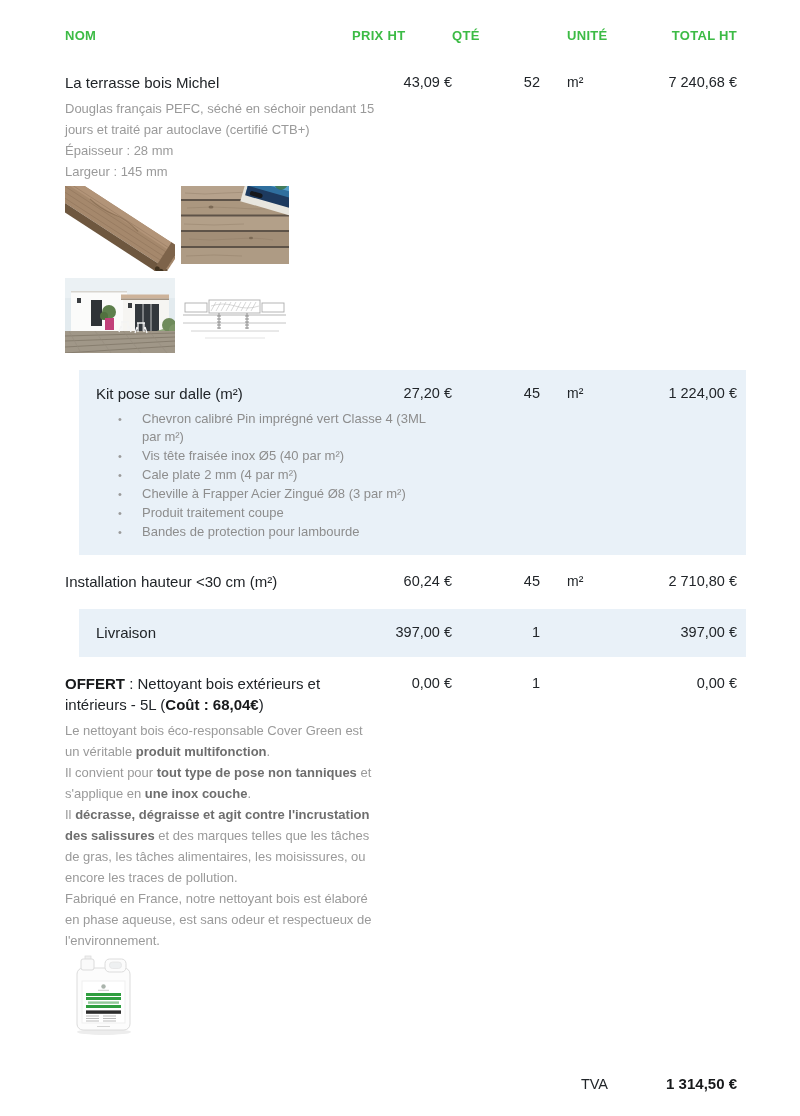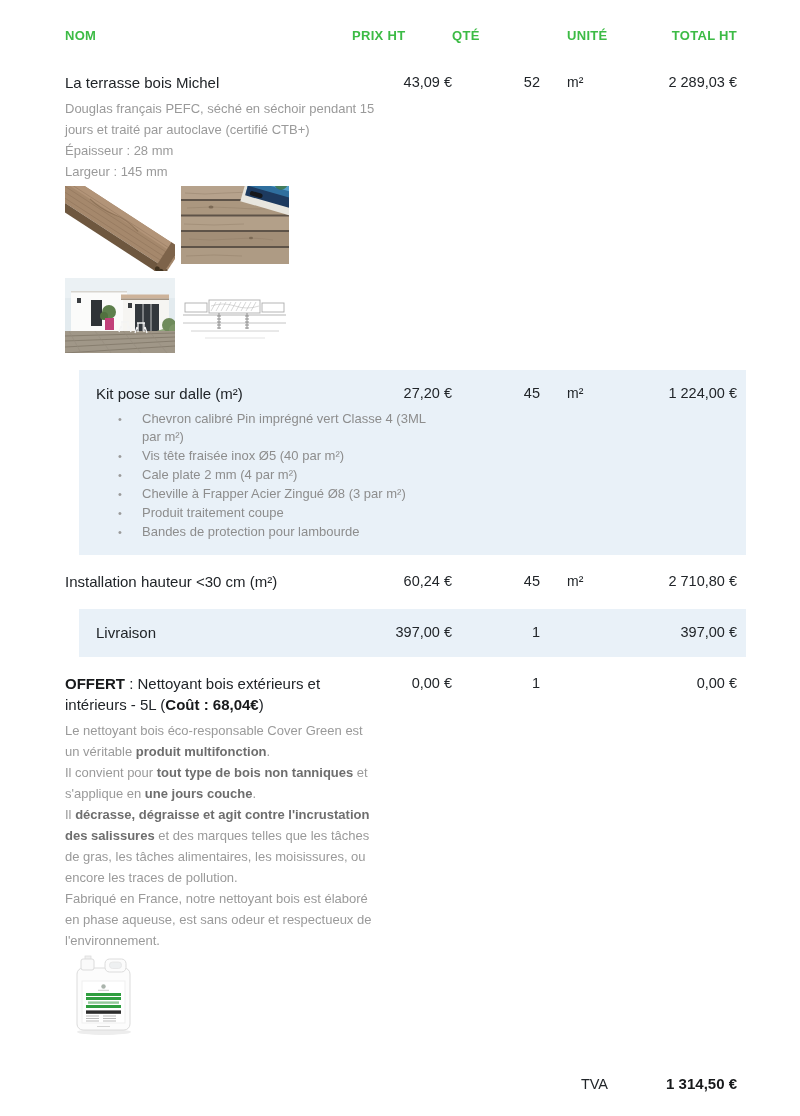--- a/index.html
+++ b/index.html
@@ -61,21 +61,21 @@
     <div class="h-total">TOTAL HT</div>
   </div>
   <div>
       <div class="row first">
         <div class="cell-name">
           <div class="title"><span>La terrasse bois Michel</span></div>
         </div>
         <div class="cell-price">43,09 €</div>
         <div class="cell-qty">52</div>
         <div class="cell-unit">m²</div>
-        <div class="cell-total">2 289,03 €</div>
+        <div class="cell-total">7 240,68 €</div>
         <div class="extras">
           <div class="desc">
             <div class="dline"><span>Douglas français PEFC, séché en séchoir pendant 15 jours et traité par autoclave (certifié CTB+)</span></div>
             <div class="dline"><span>Épaisseur : 28 mm</span></div>
             <div class="dline"><span>Largeur : 145 mm</span></div>
           </div>
           <div class="images">
             <div class="img-slot img-deck-board-product-photo">
               <svg viewBox="0 0 110 85" preserveAspectRatio="none">
     <rect width="110" height="85" fill="#ffffff"></rect>
@@ -204,21 +204,21 @@
         <div class="cell-name">
           <div class="title"><b>OFFERT</b><span> : Nettoyant bois extérieurs et intérieurs - 5L (</span><b>Coût : 68,04€</b><span>)</span></div>
         </div>
         <div class="cell-price">0,00 €</div>
         <div class="cell-qty">1</div>
         <div class="cell-unit"></div>
         <div class="cell-total">0,00 €</div>
         <div class="extras">
           <div class="desc">
             <div class="dline"><span>Le nettoyant bois éco-responsable Cover Green est un véritable </span><b>produit multifonction</b><span>.</span></div>
-            <div class="dline"><span>Il convient pour </span><b>tout type de bois non tanniques</b><span> et s'applique en </span><b>une jours couche</b><span>.</span></div>
+            <div class="dline"><span>Il convient pour </span><b>tout type de pose non tanniques</b><span> et s'applique en </span><b>une inox couche</b><span>.</span></div>
             <div class="dline"><span>Il </span><b>décrasse, dégraisse et agit contre l'incrustation des salissures</b><span> et des marques telles que les tâches de gras, les tâches alimentaires, les moisissures, ou encore les traces de pollution.</span></div>
             <div class="dline"><span>Fabriqué en France, notre nettoyant bois est élaboré en phase aqueuse, est sans odeur et respectueux de l'environnement.</span></div>
           </div>
           <div class="images">
             <div class="img-slot img-cleaner-jug-photo">
               <svg viewBox="0 0 78 82" preserveAspectRatio="none">
     <rect width="78" height="82" fill="#ffffff"></rect>
     <ellipse cx="39" cy="77" rx="27" ry="3" fill="#ededed"></ellipse>
     <rect x="12" y="13" width="53" height="62" rx="6" fill="#fcfcfc" stroke="#dcdcdc"></rect>
     <rect x="20" y="1" width="6" height="4" fill="#f0f0f0" stroke="#dcdcdc" stroke-width="0.8"></rect>

